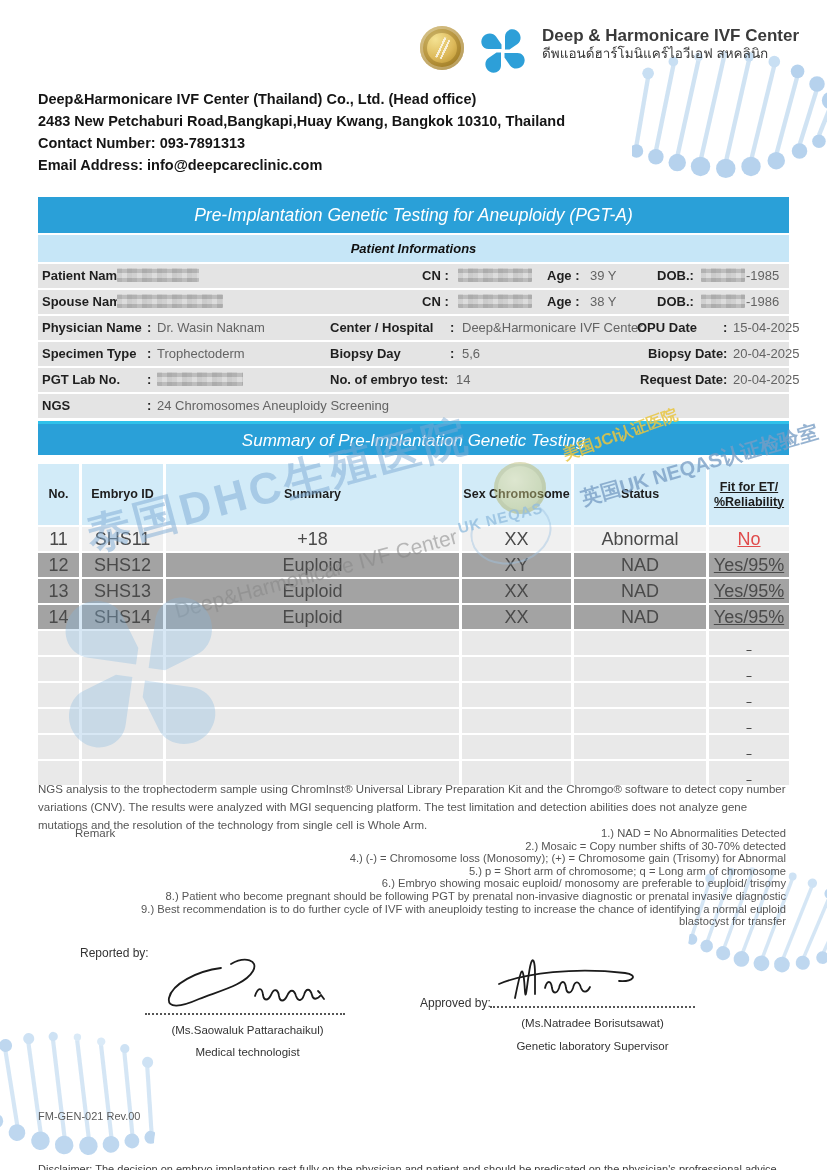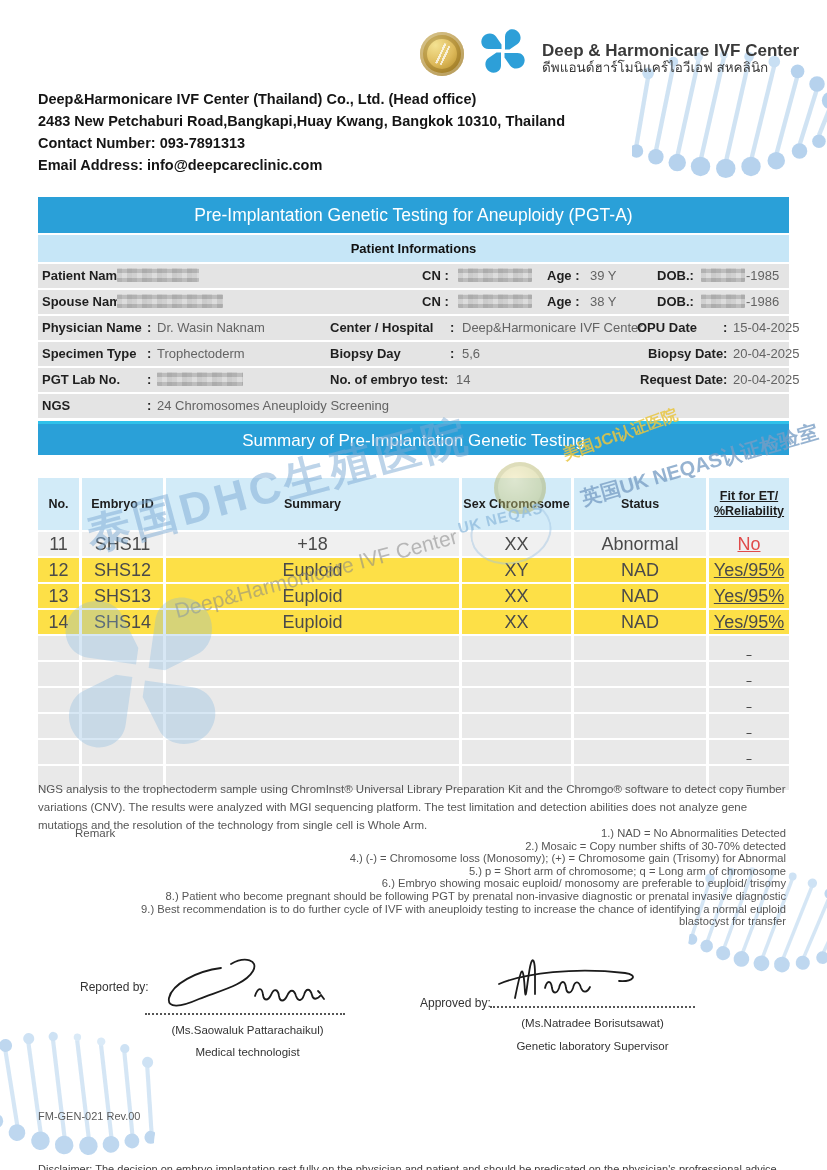--- a/index.html
+++ b/index.html
@@ -7,58 +7,58 @@
     width:827px;height:1170px;background:#ffffff;position:relative;overflow:hidden;
     font-family:"Liberation Sans","DejaVu Sans",sans-serif;color:#222;
   }
   .abs{position:absolute;}
   
   .deco{position:absolute;z-index:0;pointer-events:none;}
   .dna-tr{top:50px;right:-10px;width:205px;height:165px;opacity:.9;}
   .dna-mr{top:868px;right:-28px;width:165px;height:135px;opacity:.8;transform:rotate(8deg);}
   .dna-bl{top:1030px;left:-38px;width:195px;height:160px;opacity:.8;transform:scaleX(-1) rotate(-6deg);}
   
-  .brand{top:26px;right:28px;display:flex;align-items:flex-end;gap:14px;z-index:2;}
+  .brand{top:26px;right:28px;display:flex;align-items:flex-start;gap:14px;z-index:2;}
   .medal{width:44px;height:44px;border-radius:50%;position:relative;flex:none;
     background:radial-gradient(circle at 35% 30%,#f4e292 0%,#ddb95a 45%,#b9922e 75%,#96731c 100%);
     box-shadow:inset 0 0 0 3px rgba(255,255,255,.28), inset 0 0 0 7px rgba(120,88,20,.35);}
   .medal::after{content:"";position:absolute;inset:11px;border-radius:50%;
     background:linear-gradient(115deg,transparent 42%,rgba(255,255,255,.75) 42%,rgba(255,255,255,.75) 49%,transparent 49%,transparent 58%,rgba(255,255,255,.75) 58%,rgba(255,255,255,.75) 65%,transparent 65%);}
   .clover{width:50px;height:50px;flex:none;}
   .brand-text{line-height:1.15;}
   .brand-en{font-size:17px;font-weight:bold;color:#3a3a3a;white-space:nowrap;}
   .brand-th{font-size:13.5px;color:#3a3a3a;white-space:nowrap;}
   
   .address{top:88px;left:38px;z-index:2;}
   .address div{font-size:14.5px;font-weight:600;color:#151515;line-height:22px;white-space:nowrap;}
   
-  .bar{left:38px;width:751px;text-align:center;z-index:2;box-sizing:border-box;}
+  .bar{left:38px;width:751px;text-align:center;z-index:2;box-sizing:border-box;font-style:italic;}
   .title-bar{top:197px;height:36px;line-height:36px;background:#2AA0D8;color:#fff;font-size:17.5px;}
   .pi-bar{top:235px;height:27px;line-height:27px;background:#C6E6F7;color:#111;font-size:13px;font-weight:bold;}
   .sum-bar{top:421px;height:34px;line-height:34px;background:#2AA0D8;border-top:3px solid #2FC1EA;color:#fff;font-size:17px;}
   
   .irow{position:absolute;left:38px;width:751px;height:24px;background:#E4E4E4;z-index:2;}
   .irow span{position:absolute;top:4px;font-size:13px;white-space:nowrap;}
   .lbl{font-weight:bold;color:#1f1f1f;}
   .val{color:#636363;}
   .px{position:absolute;height:14px;top:5px;border-radius:1px;
     background-image:repeating-linear-gradient(0deg,rgba(158,158,158,.55) 0 4px,rgba(215,215,215,.55) 4px 9px),
                      repeating-linear-gradient(90deg,#c9c9c9 0 5px,#e3e3e3 5px 10px,#bdbdbd 10px 15px);}
   
   .table{top:464px;left:38px;width:751px;z-index:2;}
-  .thead{display:flex;height:52px;margin-bottom:2px;margin-top:14px;}
+  .thead{display:flex;height:61px;margin-bottom:2px;}
   .thead .cell{background:#D2EBF8;display:flex;align-items:center;justify-content:center;
     font-weight:bold;font-size:12.5px;color:#1d1d1d;line-height:15px;text-align:center;}
   .trow{display:flex;height:24px;margin-bottom:2px;}
   .trow .cell{line-height:24px;text-align:center;font-size:18px;color:#4a4a4a;}
   .cell{box-sizing:border-box;border-right:3px solid #fff;overflow:hidden;}
   .cell.c5{border-right:none;text-decoration:underline;}
   .c0{width:44px}.c1{width:84px}.c2{width:296px}.c3{width:112px}.c4{width:135px}.c5{width:80px}
   .plain .cell{background:#F0F0F0;}
-  .green .cell{background:#fde047;}
+  .green .cell{background:#a3a3a3;}
   .empty .cell{background:#E9E9E9;}
   .alert{color:#E04B4B !important;}
   
   .wm{position:absolute;z-index:3;pointer-events:none;white-space:nowrap;font-weight:bold;}
   .wm-seal{left:494px;top:462px;width:52px;height:52px;border-radius:50%;opacity:.45;
     background:radial-gradient(circle at 40% 35%,#ece1a0,#c3c473 60%,#a8ab55);
     box-shadow:inset 0 0 0 4px rgba(140,140,60,.4);}
   .wm-jci{left:560px;top:446px;transform:rotate(-20deg);transform-origin:left top;
     font-size:16px;color:rgba(233,197,63,.85);}
   .wm-neqas-cn{left:578px;top:486px;transform:rotate(-16deg);transform-origin:left top;
@@ -343,21 +343,21 @@
     <div class="remark-item">9.) Best recommendation is to do further cycle of IVF with aneuploidy testing to increase the chance of identifying a normal euploid blastocyst for transfer</div>
   </div>
 
 <svg class="abs sig-svg" style="left:135px;top:956px" width="220" height="54" viewBox="0 0 220 54">
   <g fill="none" stroke="#1b1b1b" stroke-width="1.8" stroke-linecap="round">
     <path d="M96,8 C110,0 124,4 118,15 C110,29 84,35 64,43 C46,51 32,53 34,42 C37,28 62,15 86,12"></path>
     <path d="M120,40 c3,-9 7,-9 8,-1 c1,6 5,6 8,0 c3,-7 7,-6 8,1 c1,6 5,6 8,0 c3,-7 7,-7 9,0 c2,6 6,5 8,-1 c2,-7 6,-7 8,0 c1,5 5,5 9,0 l3,4"></path>
     <path d="M183,35 l2,2"></path>
   </g>
 </svg>
-<div class="abs sig-label" style="left:80px;top:980px">Reported by:</div>
+<div class="abs sig-label" style="left:80px;top:946px">Reported by:</div>
 <div class="abs dotline" style="left:145px;top:1013px;width:200px"></div>
 <div class="abs sig-name" style="left:140px;top:1024px;width:215px">(Ms.Saowaluk Pattarachaikul)</div>
 <div class="abs sig-name" style="left:140px;top:1046px;width:215px">Medical technologist</div>
 
 <svg class="abs sig-svg" style="left:487px;top:952px" width="200" height="52" viewBox="0 0 200 52">
   <g fill="none" stroke="#1b1b1b" stroke-width="1.8" stroke-linecap="round">
     <path d="M28,46 C34,16 36,8 38,40 C39,52 41,20 44,11 C46,5 48,9 48,22 L48,42"></path>
     <path d="M12,32 C38,21 88,15 138,21 C152,23 146,30 132,29"></path>
     <path d="M58,36 c2,-8 6,-8 7,0 c1,6 5,6 7,0 c2,-8 6,-8 7,0 c1,6 5,6 7,0 c2,-8 6,-7 8,0 c2,5 6,5 9,-1"></path>
   </g>

